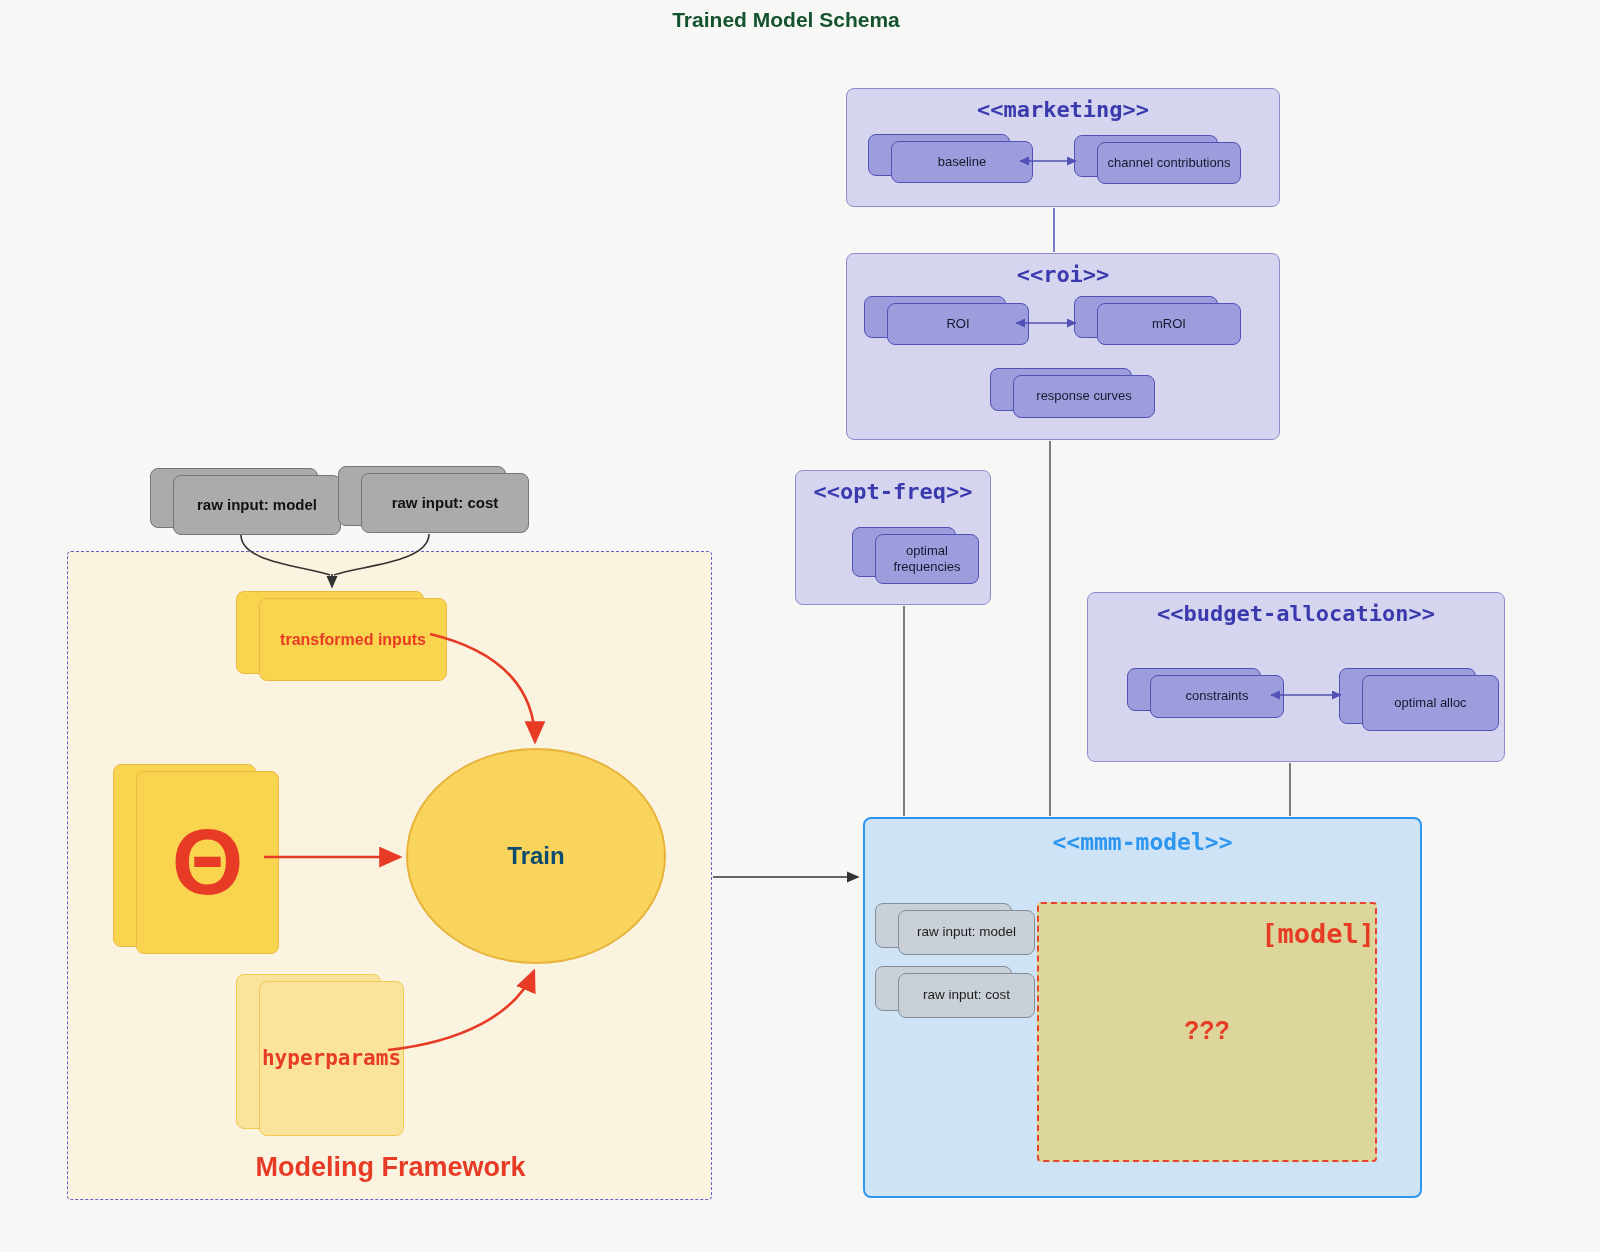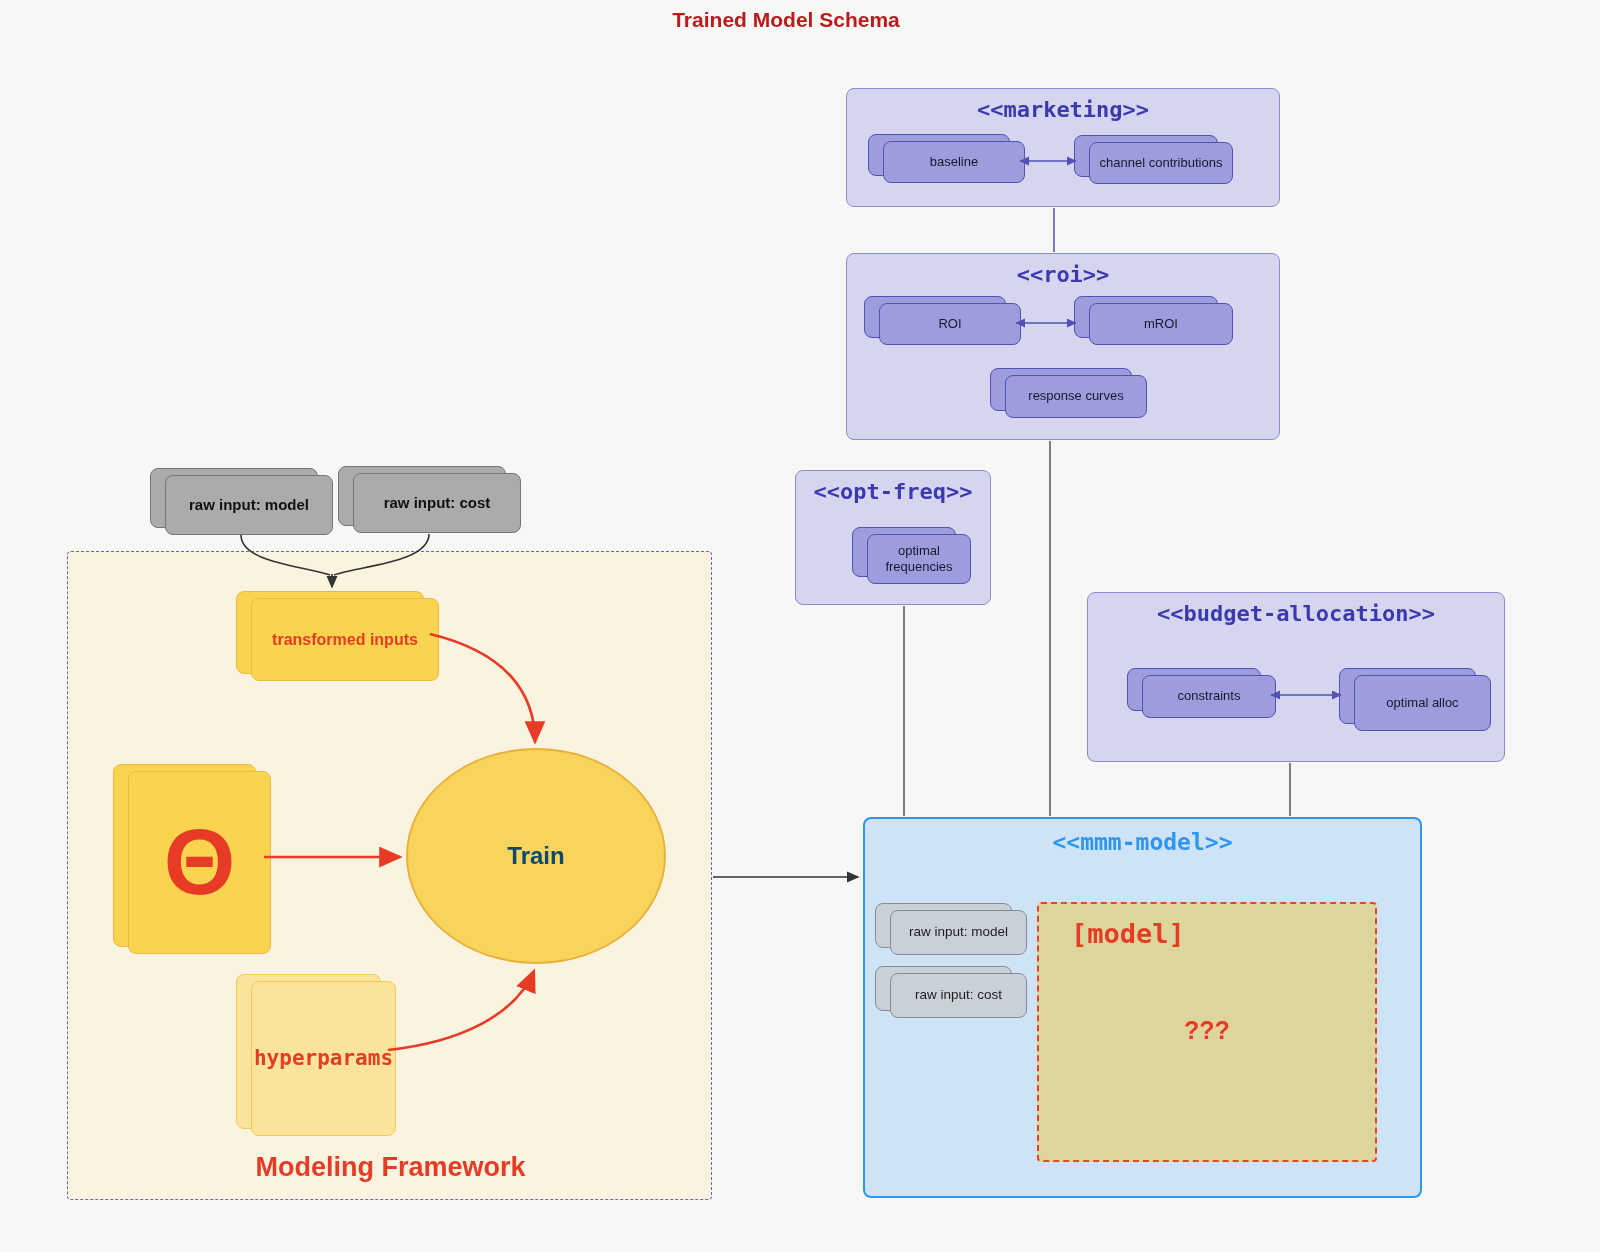--- a/index.html
+++ b/index.html
@@ -1,34 +1,34 @@
 <!DOCTYPE html>
 <html><head>
 <meta charset="utf-8">
 <style>
   html,body{margin:0;padding:0;background:#f7f7f6;}
   .canvas{position:relative;width:1600px;height:1252px;background:#f7f7f6;
           font-family:"Liberation Sans",sans-serif;overflow:hidden;}
 
   .page-title{position:absolute;left:0;top:8px;width:1572px;text-align:center;
-              font-size:21px;font-weight:bold;color:#b91c1c;}
+              font-size:21px;font-weight:bold;color:#14532d;}
 
   
   .group{position:absolute;box-sizing:border-box;background:#d5d5ef;
          border:1.5px solid #8c8ccf;border-radius:8px;}
   .gtitle{position:absolute;left:0;right:0;top:8px;text-align:center;
           font-family:"DejaVu Sans Mono",monospace;font-weight:bold;
           font-size:22px;color:#3a3aae;}
 
   
   .stack{position:absolute;}
   .stack .shadow,.stack .front{position:absolute;box-sizing:border-box;
          border-radius:8px;border:1.5px solid;}
   .stack .shadow{left:-7px;top:-7px;width:100%;height:100%;}
-  .stack .front{left:8px;top:0;width:100%;height:100%;display:flex;
+  .stack .front{left:16px;top:0;width:100%;height:100%;display:flex;
          align-items:center;justify-content:center;text-align:center;
          padding:15px 8px;line-height:1.25;}
   .v-purple .shadow,.v-purple .front{background:#9d9dde;border-color:#5252b6;
          color:#18182d;font-size:13px;}
   .v-gray .shadow,.v-gray .front{background:#aaabaa;border-color:#767676;
          color:#111;font-size:15px;font-weight:bold;}
   .v-bluegray .shadow,.v-bluegray .front{background:#c9d0d8;border-color:#858d96;
          color:#1d1d1d;font-size:13.5px;}
   .v-yellow .shadow,.v-yellow .front{background:#f8d44f;border-color:#edb945;}
   .v-lyellow .shadow,.v-lyellow .front{background:#fae49b;border-color:#f2ca52;}
@@ -48,23 +48,23 @@
   .train-text{font-size:24px;font-weight:bold;color:#0c4a6e;}
 
   
   .mmm{position:absolute;box-sizing:border-box;background:#cfe3f6;
        border:2px solid #2e96ef;border-radius:8px;}
   .mmm-title{position:absolute;left:0;right:0;top:10px;text-align:center;
        font-family:"DejaVu Sans Mono",monospace;font-weight:bold;
        font-size:23px;color:#2e96ef;}
   .model-box{position:absolute;box-sizing:border-box;background:#dcd69c;
        border:2px dashed #e8432c;border-radius:4px;}
-  .model-label{position:absolute;left:0;right:0;top:14px;text-align:left;
+  .model-label{position:absolute;left:0;right:0;top:14px;text-align:right;
        font-family:"DejaVu Sans Mono",monospace;font-weight:bold;
-       font-size:27px;color:#e73b25;padding-left:32px;}
+       font-size:27px;color:#e73b25;}
   .model-unknown{position:absolute;left:0;right:0;top:112px;text-align:center;
        font-size:25px;font-weight:bold;color:#e73b25;}
 
   .overlay{position:absolute;left:0;top:0;width:1600px;height:1252px;
        pointer-events:none;}
 </style>
 </head>
 <body>
 
 <div class="canvas">

